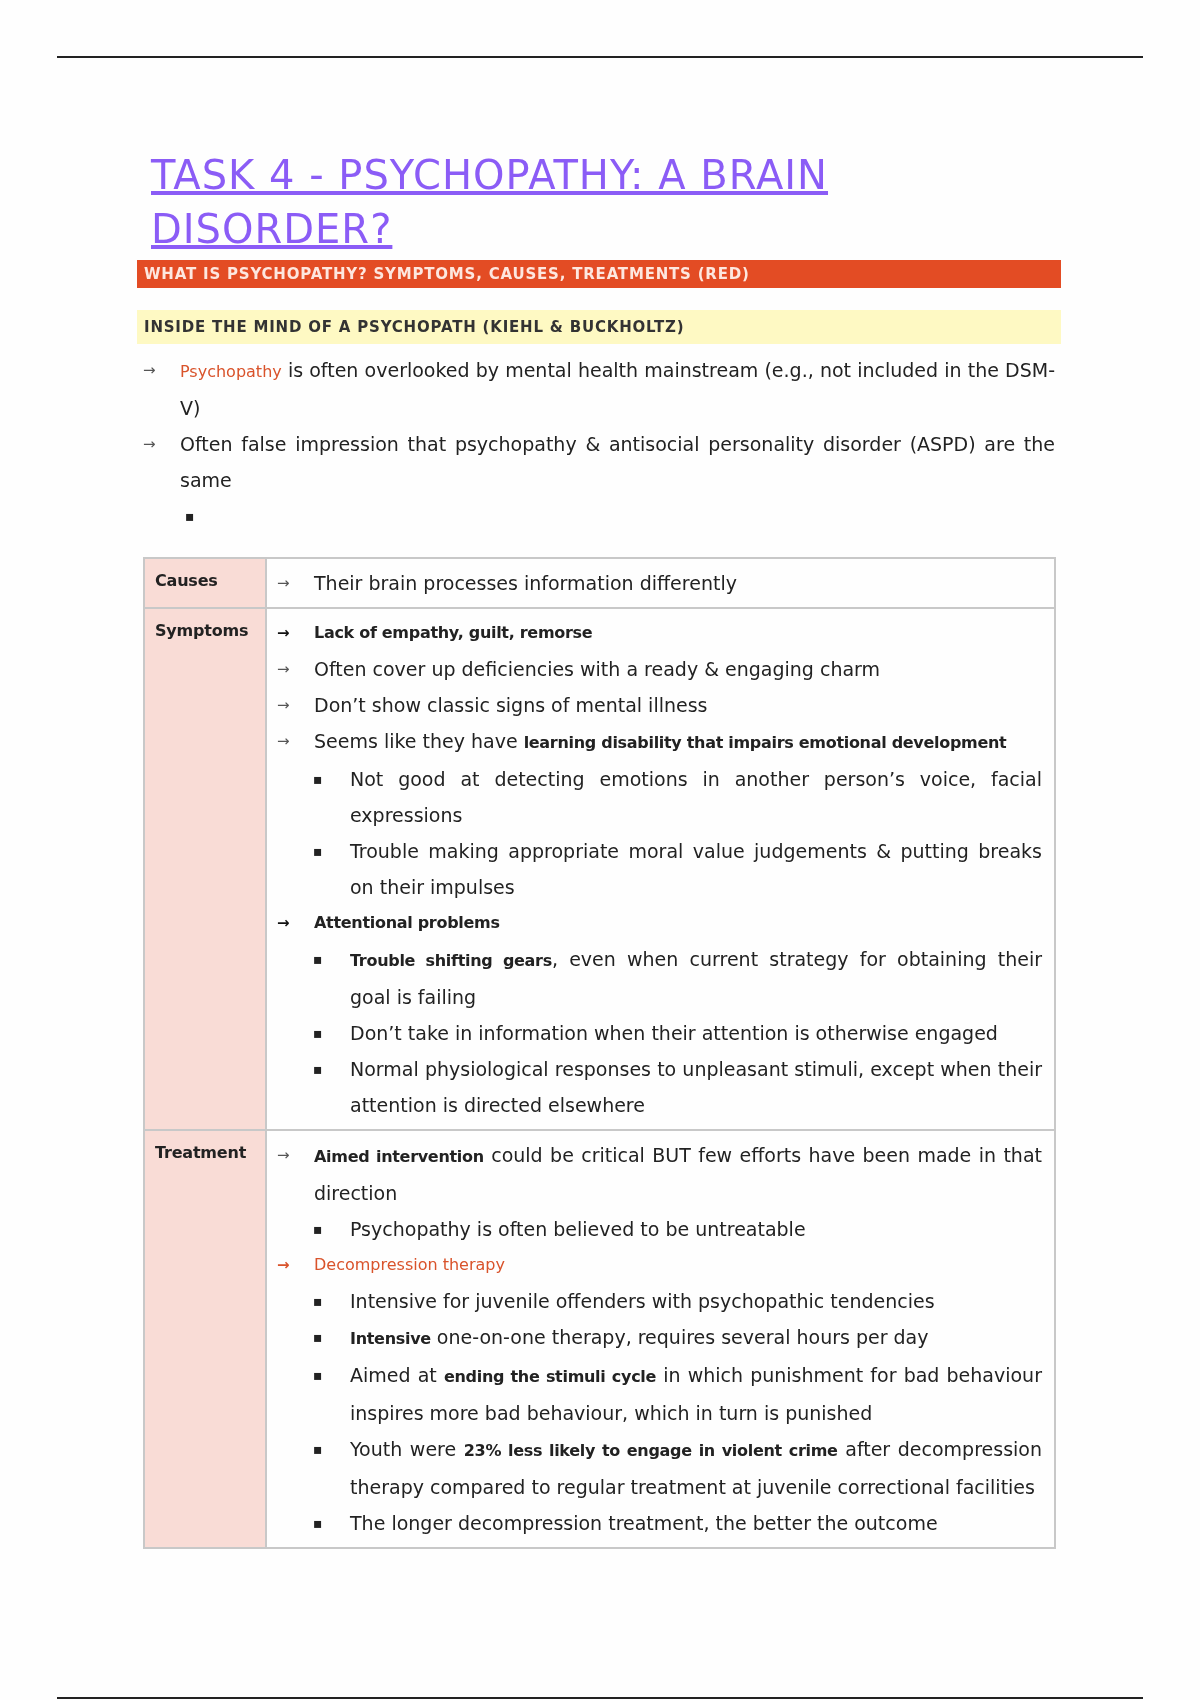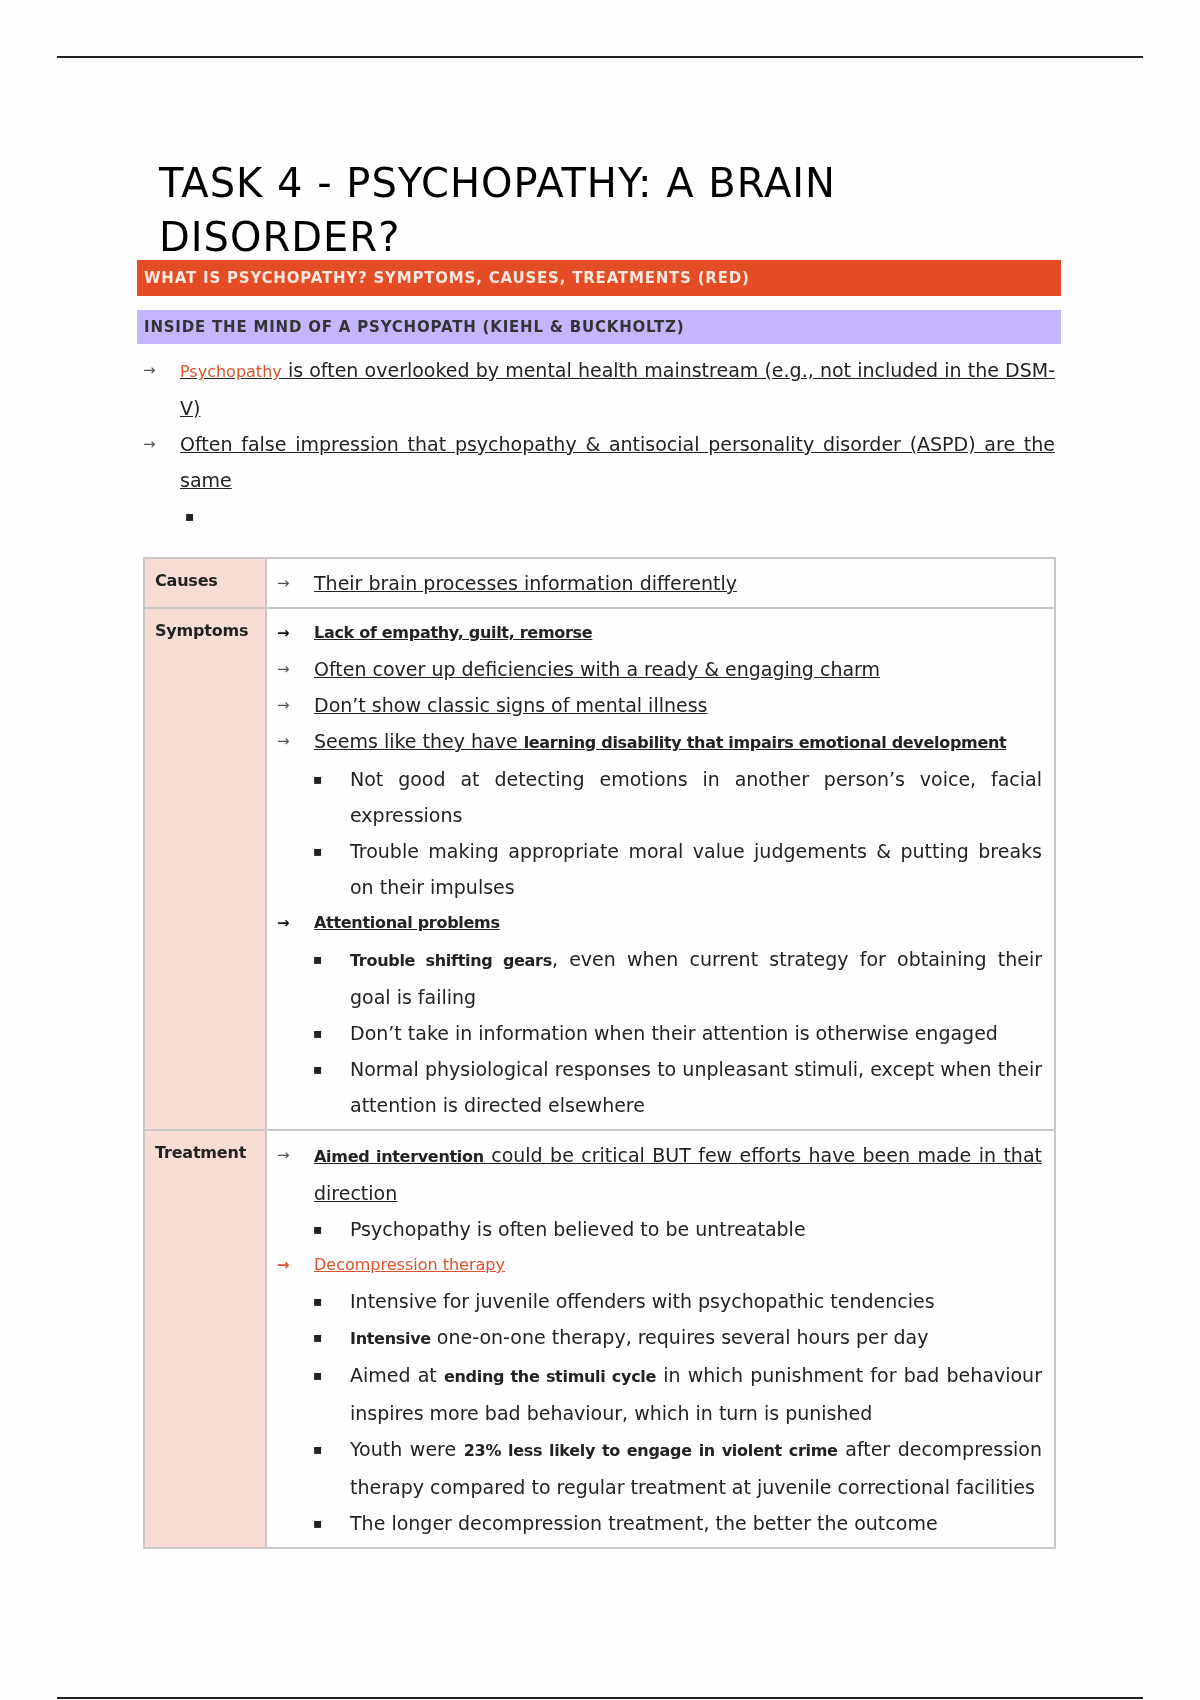--- a/index.html
+++ b/index.html
@@ -6,35 +6,35 @@
   body {
     width: 1200px; height: 1700px; background: #fefefe;
     font-family: "DejaVu Sans", sans-serif; color: #222;
     position: relative; overflow: hidden;
   }
   .rule-top { position: absolute; left: 57px; right: 57px; top: 56px; height: 2px; background: #222; }
   .rule-bottom { position: absolute; left: 57px; right: 57px; top: 1697px; height: 2px; background: #222; }
 
   .title {
     position: absolute; left: 143px; top: 140px; width: 900px;
-    color: #000000; font-size: 40px; line-height: 54px; letter-spacing: 1px;
-    font-family: "DejaVu Sans", sans-serif; font-weight: normal; margin: 16px;
+    color: #8b5cf6; font-size: 40px; line-height: 54px; letter-spacing: 1px;
+    font-family: "DejaVu Sans", sans-serif; font-weight: normal; margin: 8px; text-decoration: underline;
   }
   .banner {
-    position: absolute; left: 137px; width: 924px; height: 36px;
+    position: absolute; left: 137px; width: 924px; height: 28px;
     font-size: 15px; font-weight: bold; letter-spacing: 0.8px;
     display: flex; align-items: center; padding-left: 7px; box-sizing: border-box;
   }
   .banner.red { top: 260px; background: #e34c24; color: #fde7df; }
-  .banner.pink { top: 310px; background: #c4b5fd; color: #333; font-weight: bold; height: 34px; }
+  .banner.pink { top: 310px; background: #fef9c3; color: #333; font-weight: bold; height: 34px; }
 
   .intro { position: absolute; left: 143px; top: 352px; width: 912px; font-size: 19px; line-height: 36px; }
   .arrow-item { display: flex; }
   .arrow-item .arr { width: 37px; flex: none; color: #555; font-size: 15px; }
-  .arrow-item .txt { flex: 1; text-align: justify; text-decoration: underline; }
+  .arrow-item .txt { flex: 1; text-align: justify; }
   .red-text { color: #d9532b; font-size: 16px; }
   .sub-item { display: flex; padding-left: 42px; }
   .sub-item .bul { width: 37px; flex: none; font-size: 14px; }
 
   table.notes {
     position: absolute; left: 143px; top: 557px; width: 913px;
     border-collapse: collapse; font-size: 19px; line-height: 36px;
   }
   table.notes td { border: 2px solid #c8c8c8; vertical-align: top; }
   td.label {

